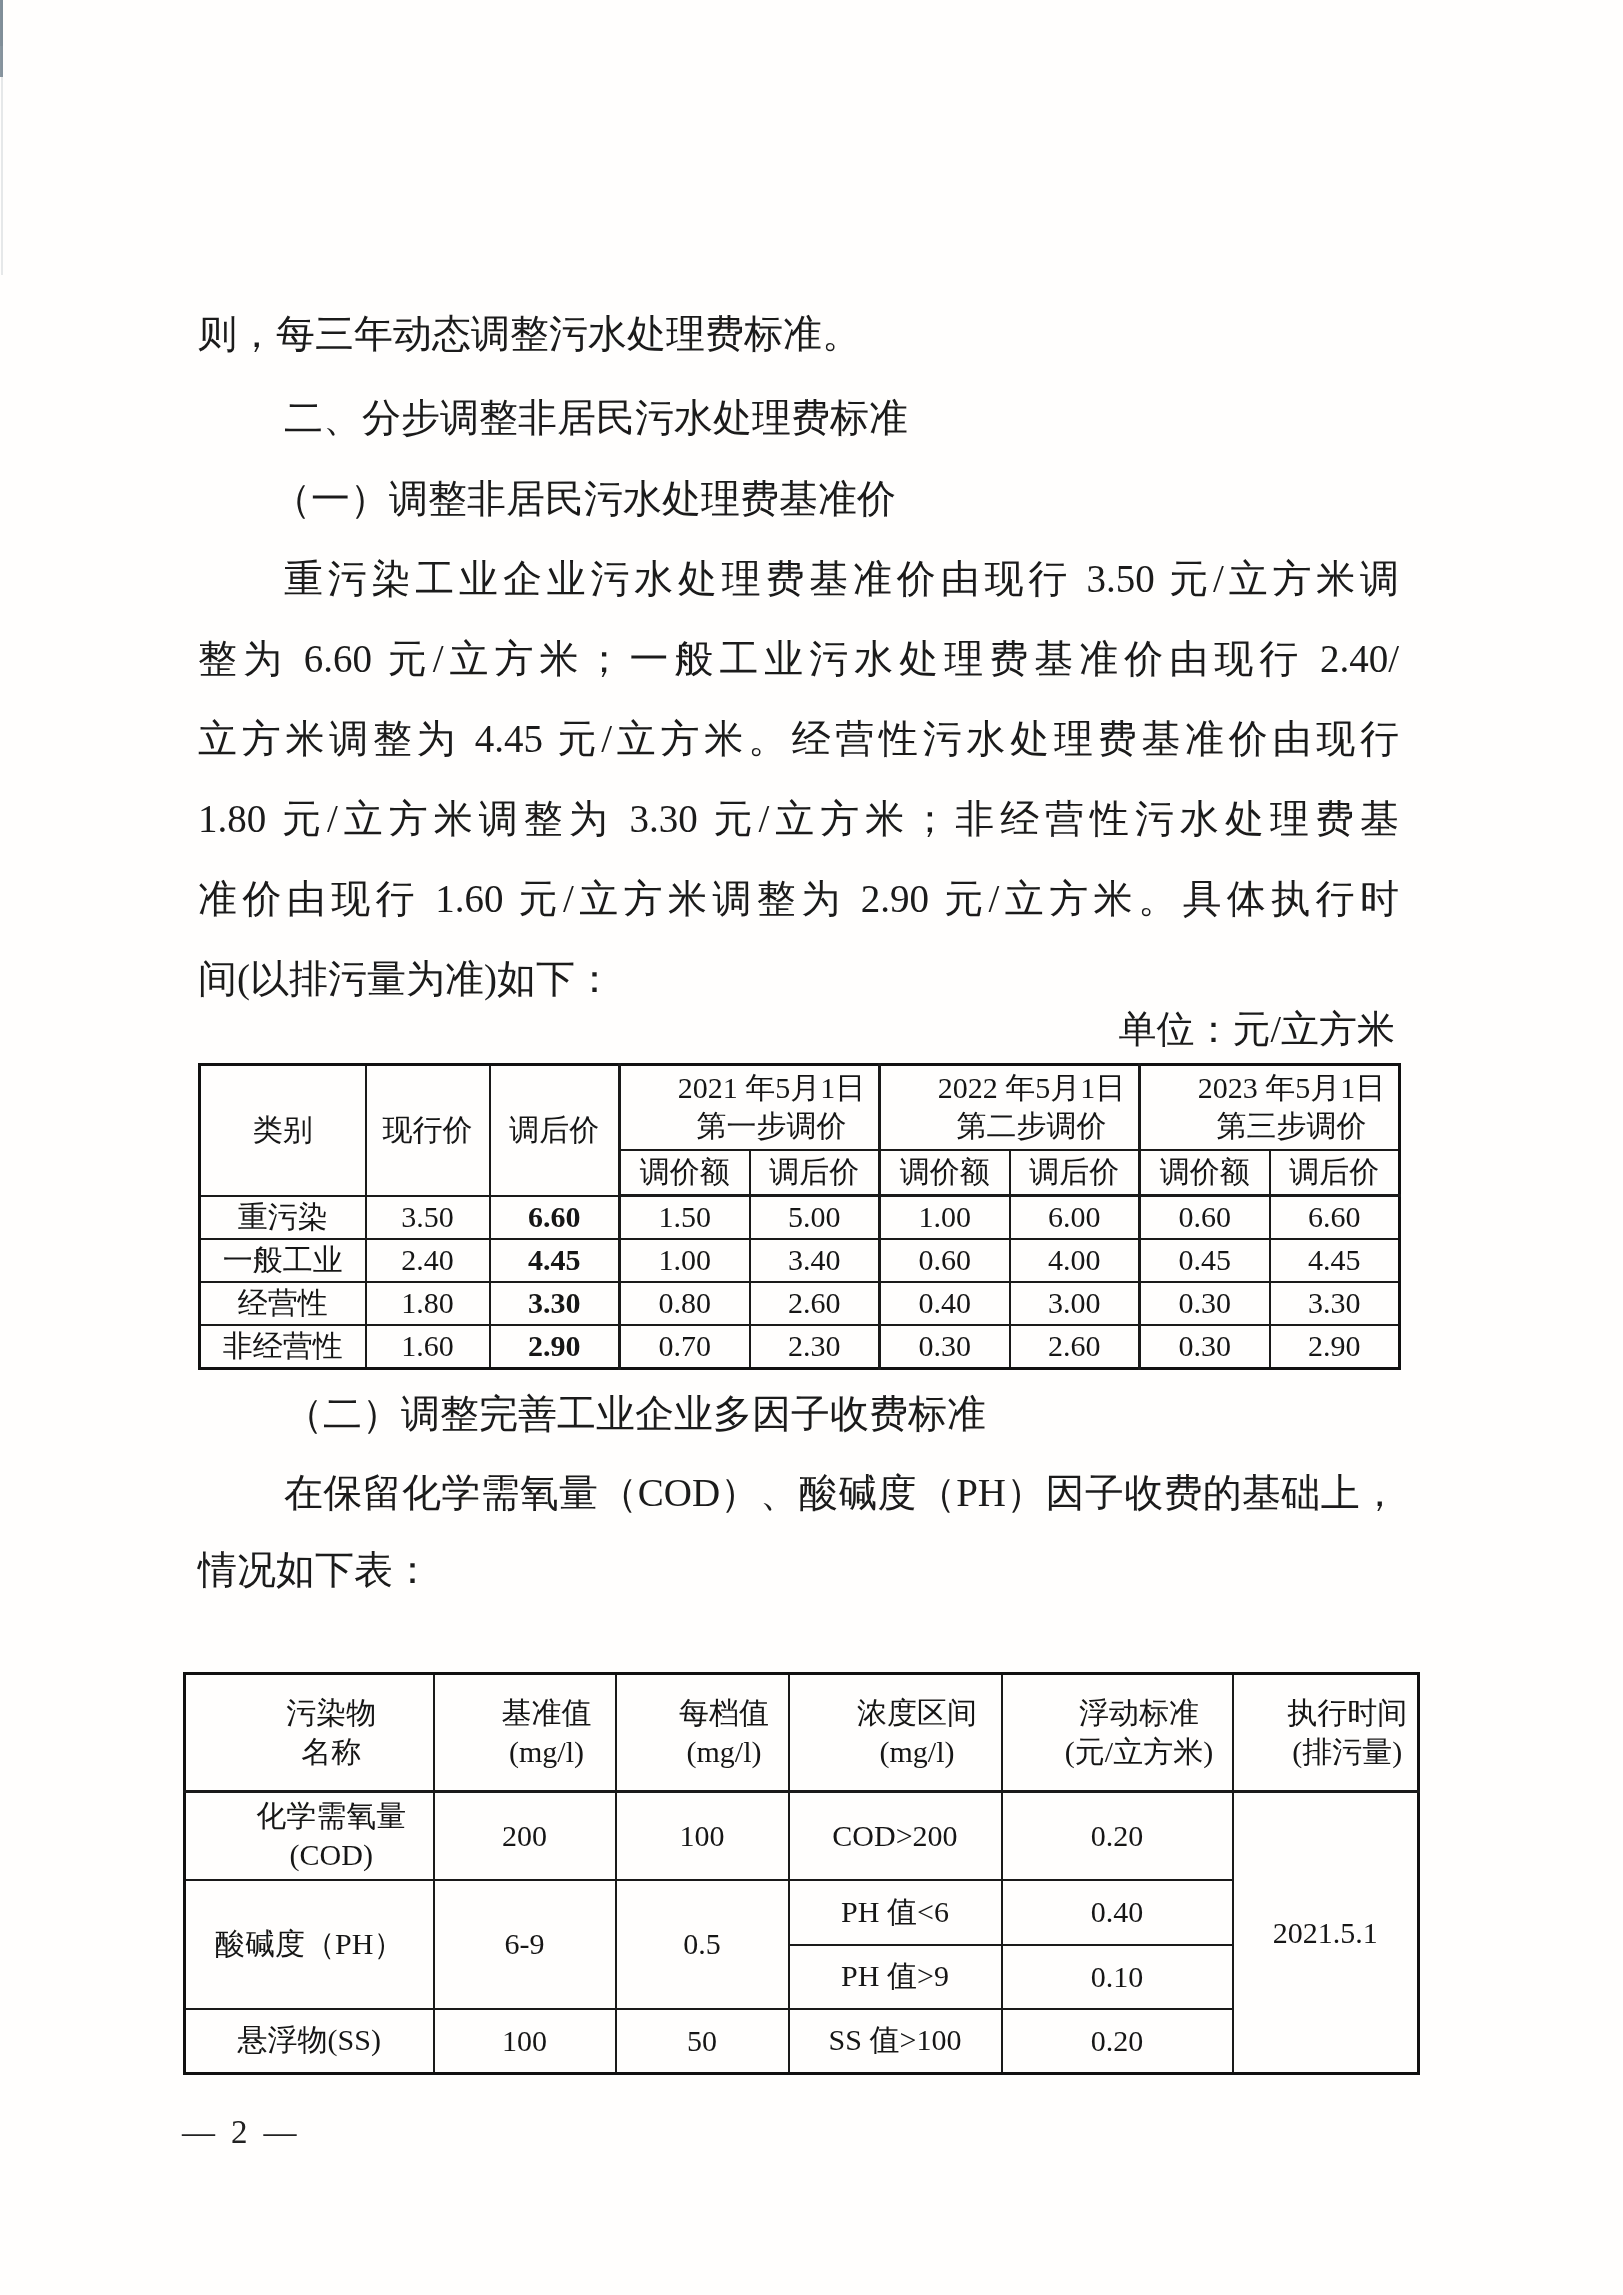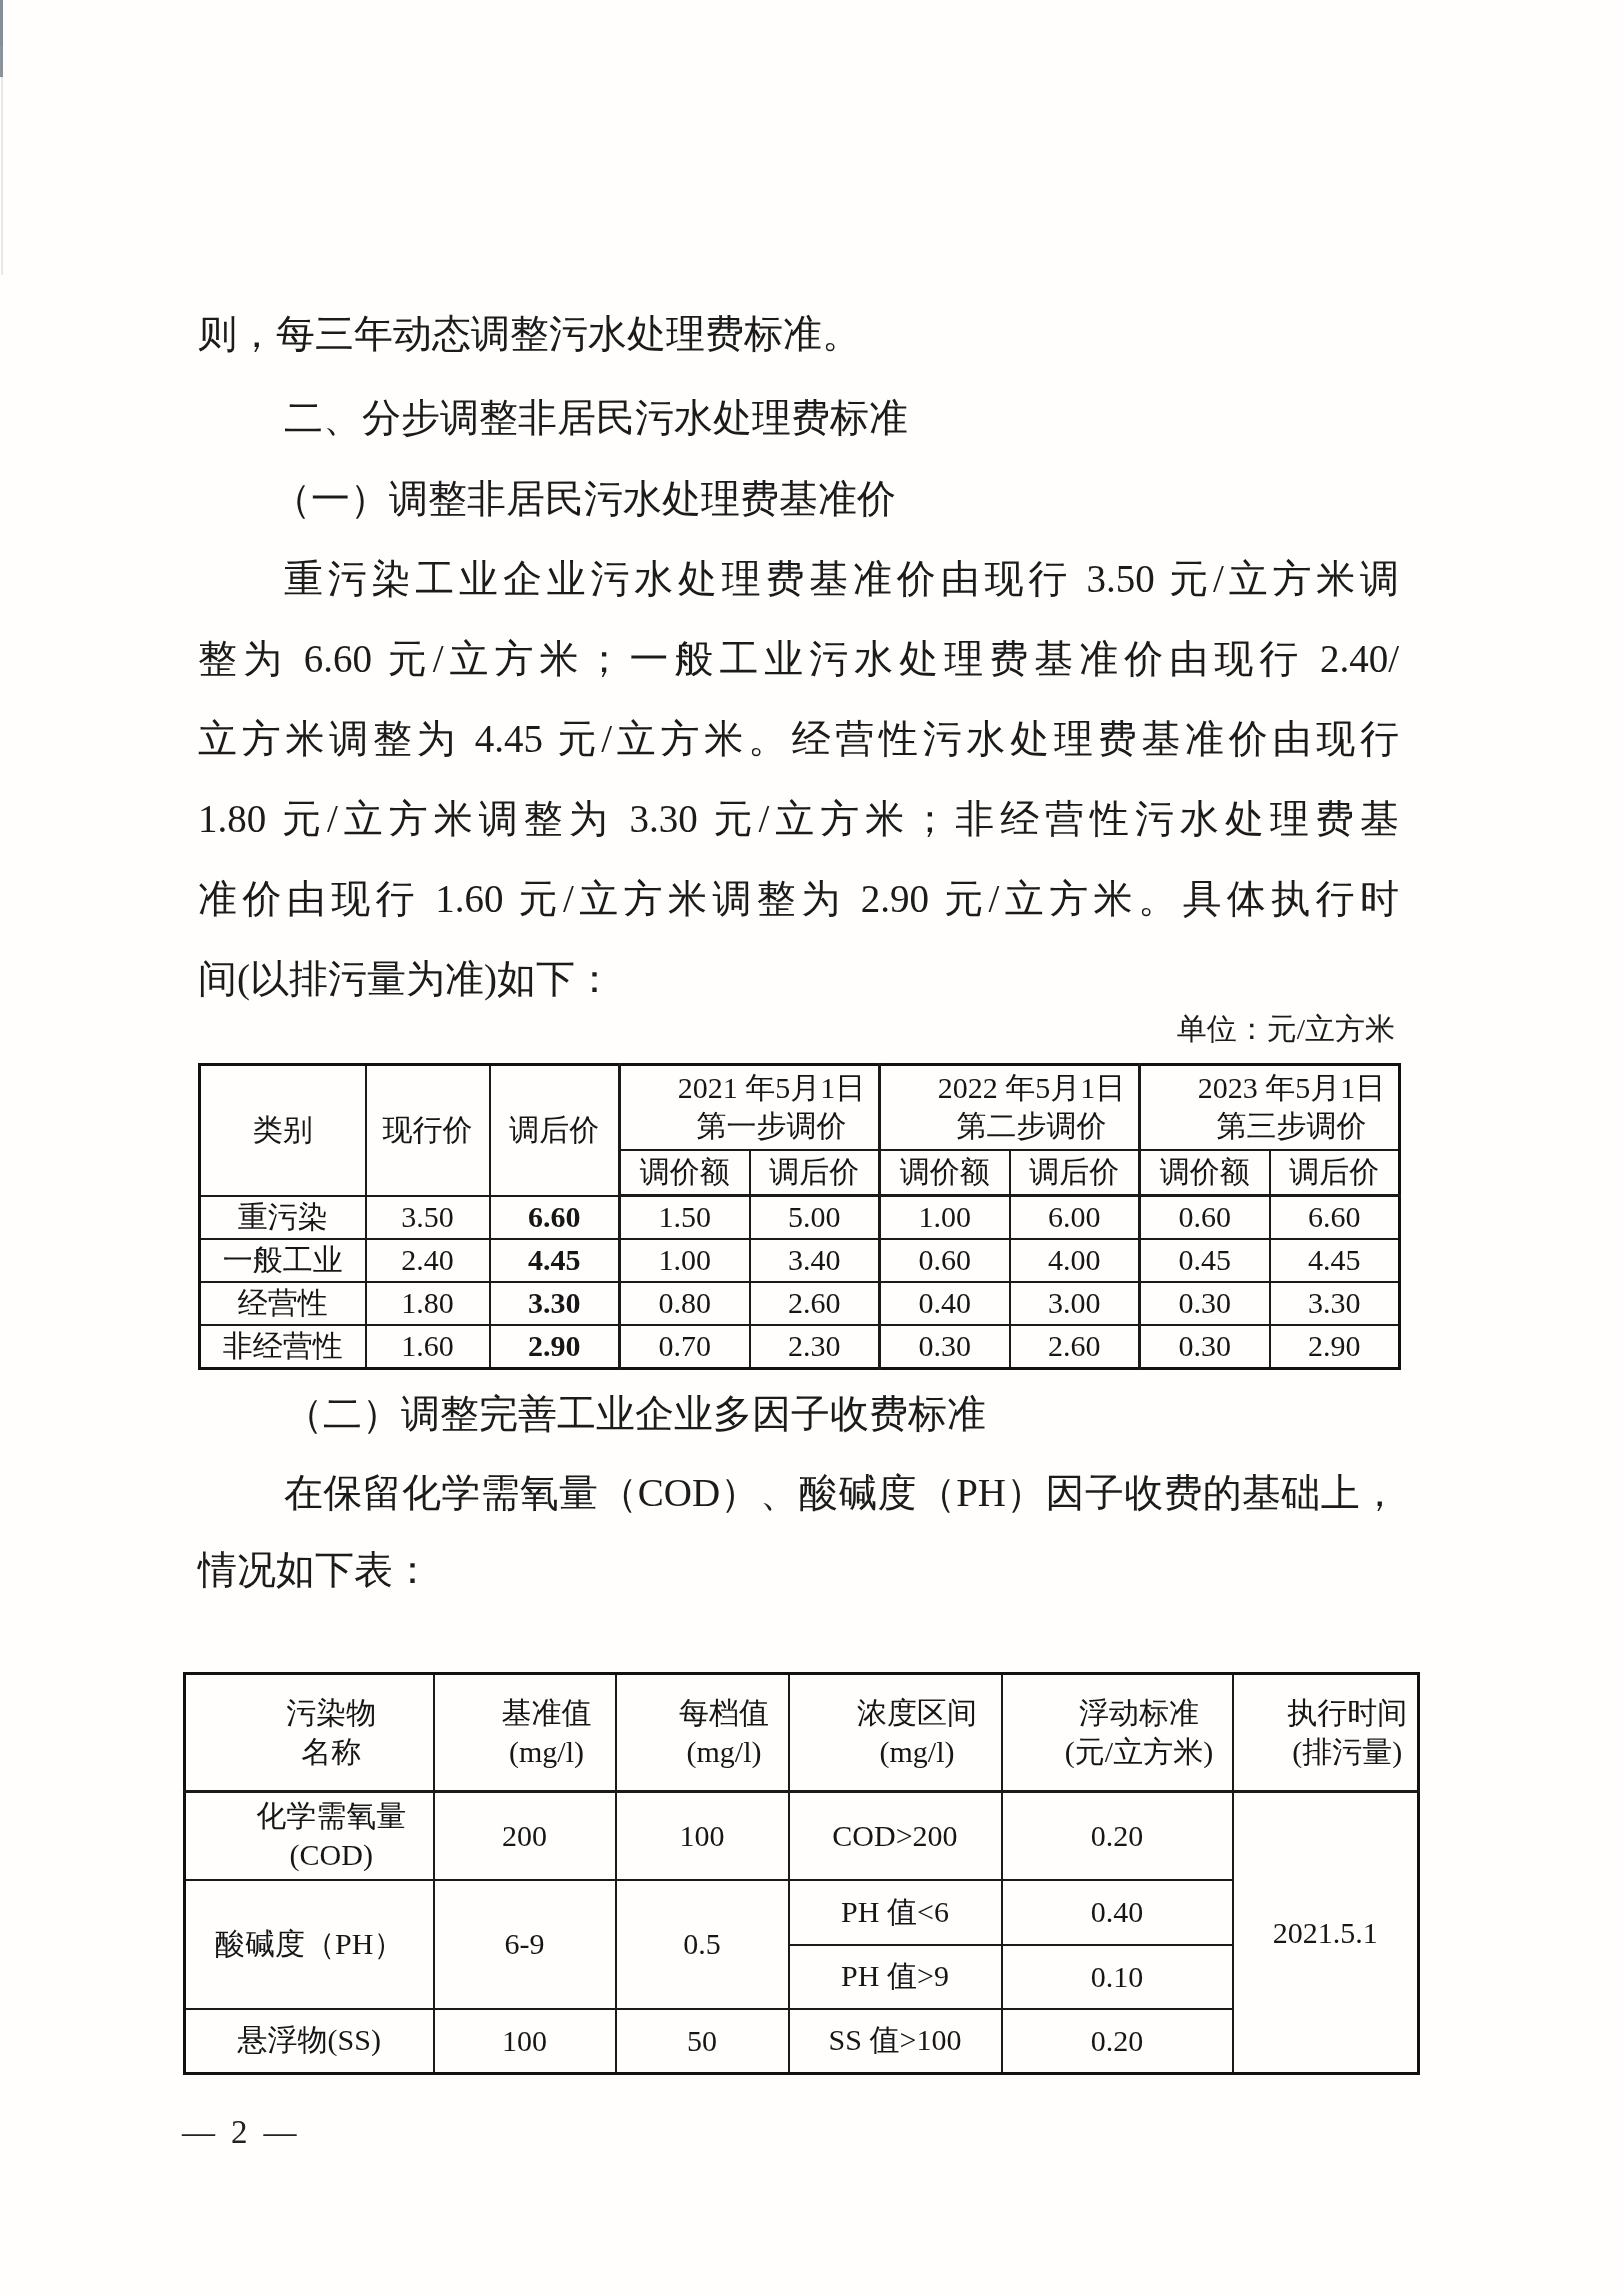--- a/index.html
+++ b/index.html
@@ -32,21 +32,21 @@
     text-align: justify;
     text-align-last: justify;
     white-space: normal !important;
   }
   .indent { text-indent: 86px; }
 
   
   .unit-note {
     width: 1197px;
     text-align: right;
-    font-size: 30px;
+    font-size: 38px;
     line-height: 46px;
   }
 
   
   table {
     border-collapse: collapse;
     table-layout: fixed;
     font-size: 30px;
     color: #161616;
   }

